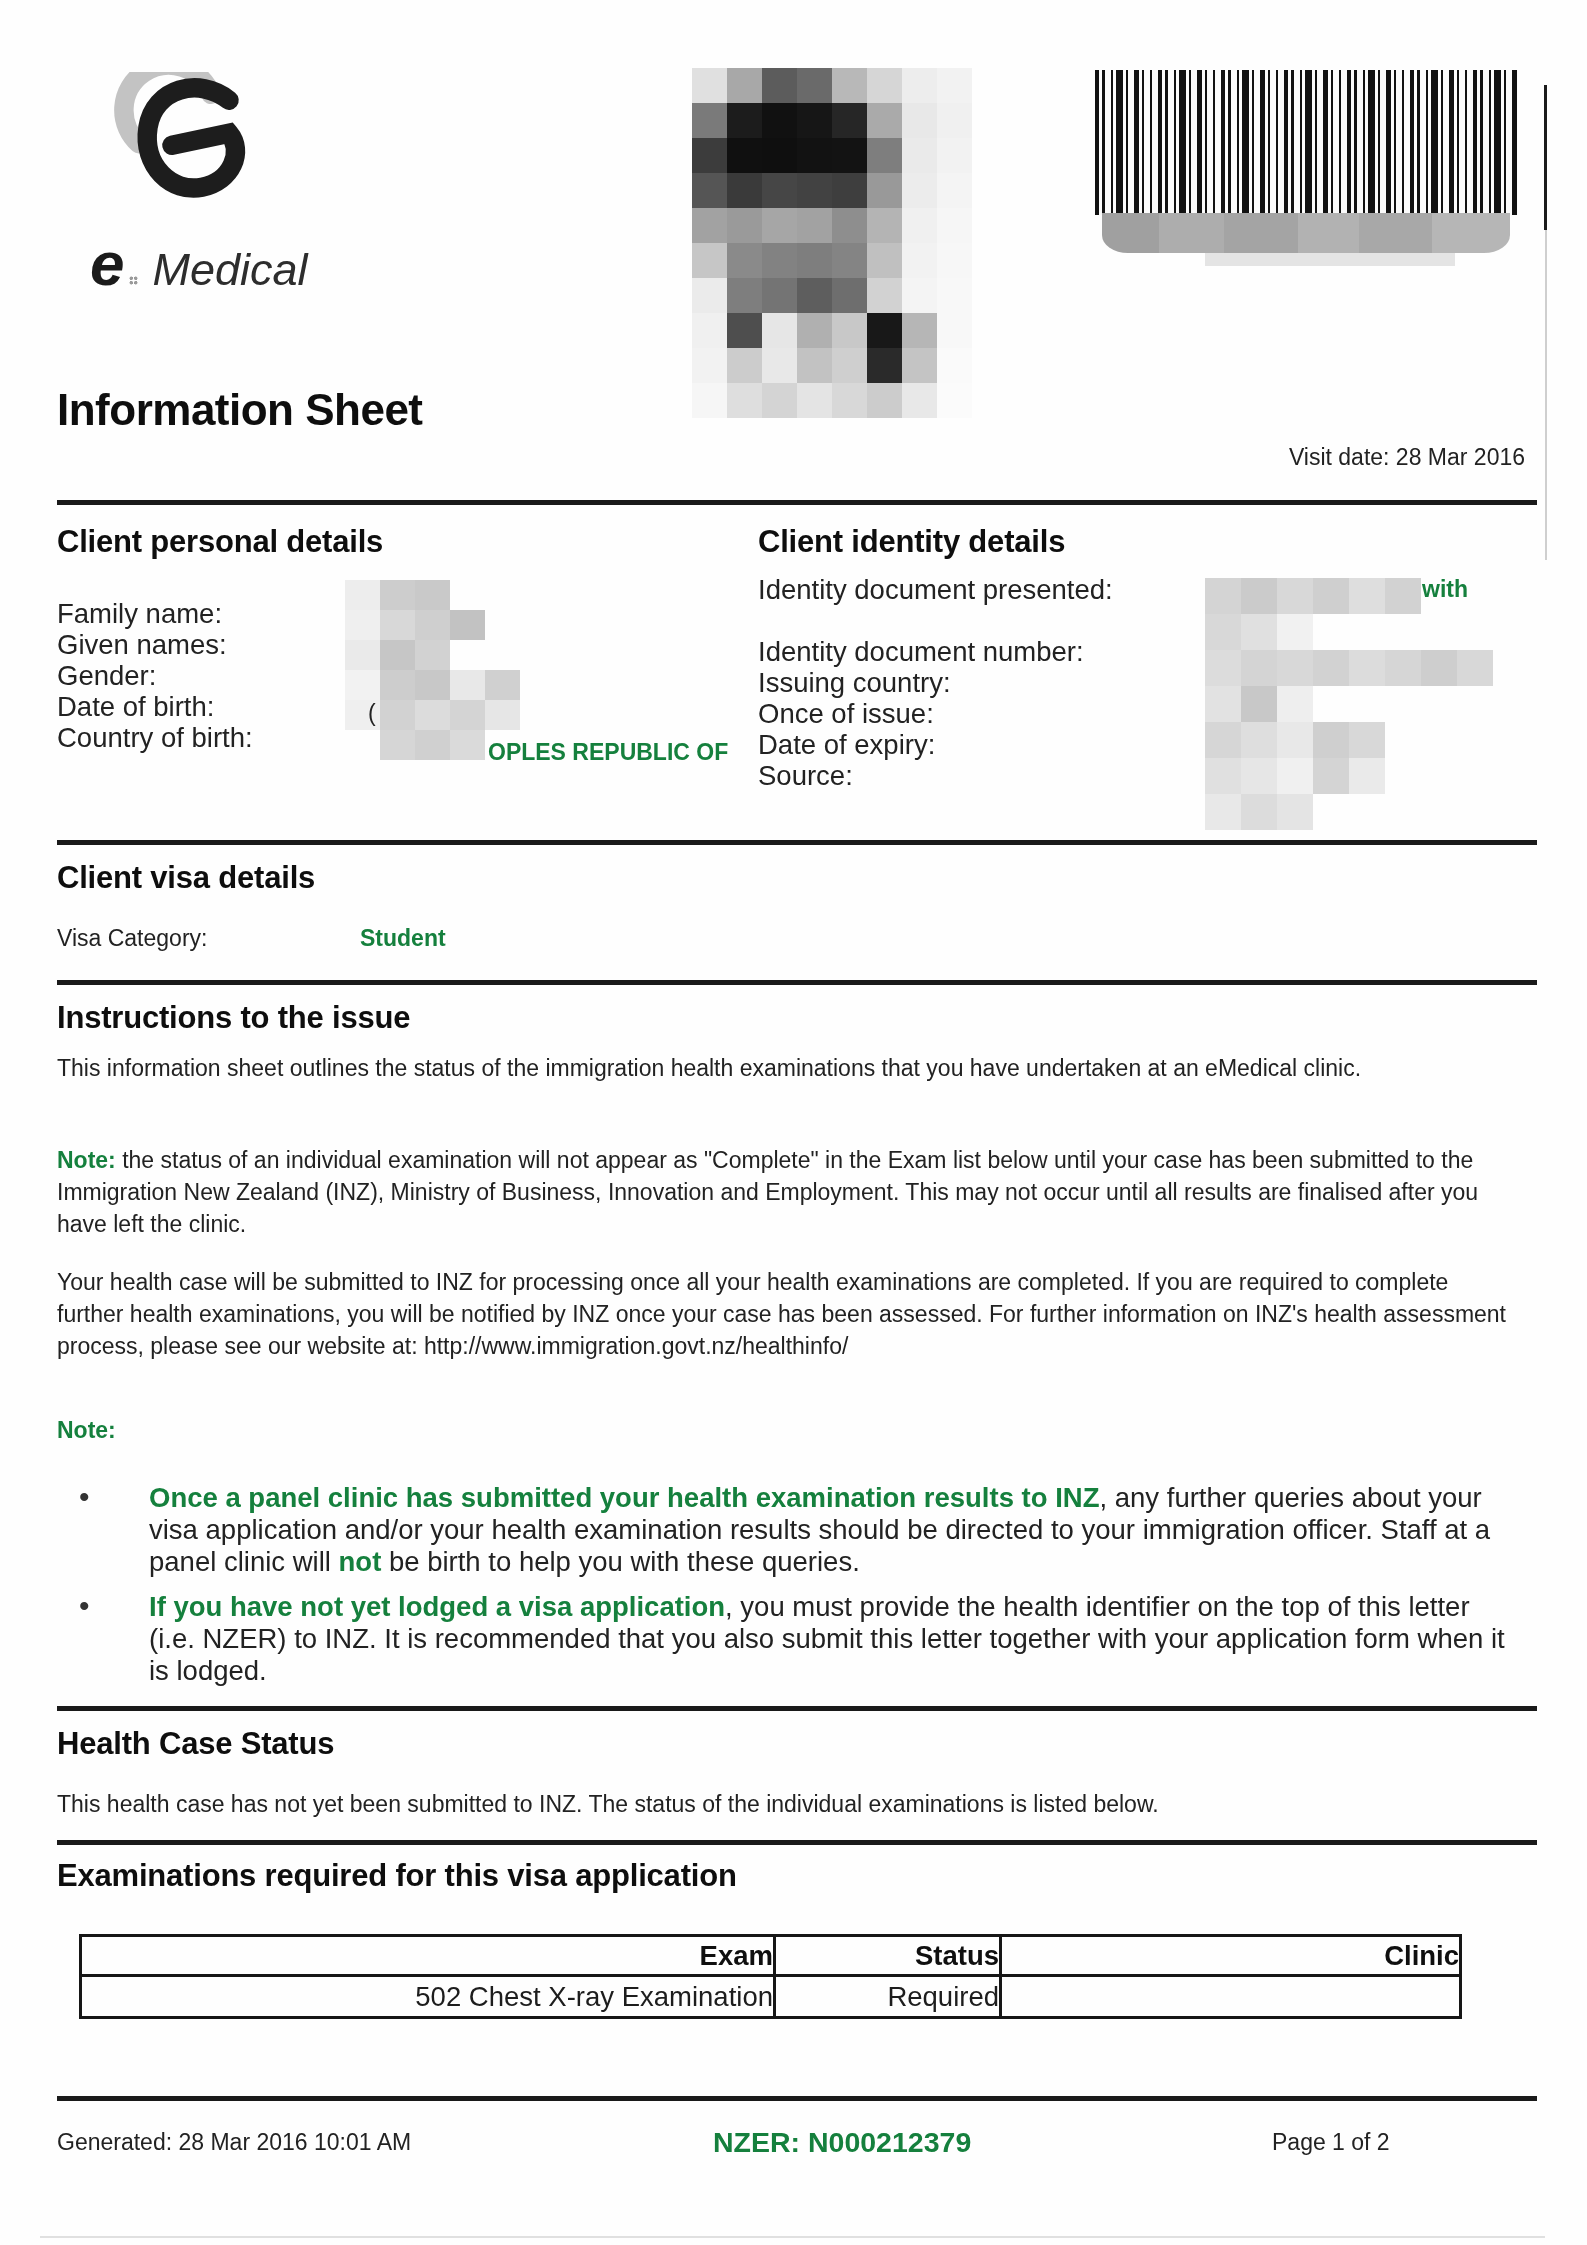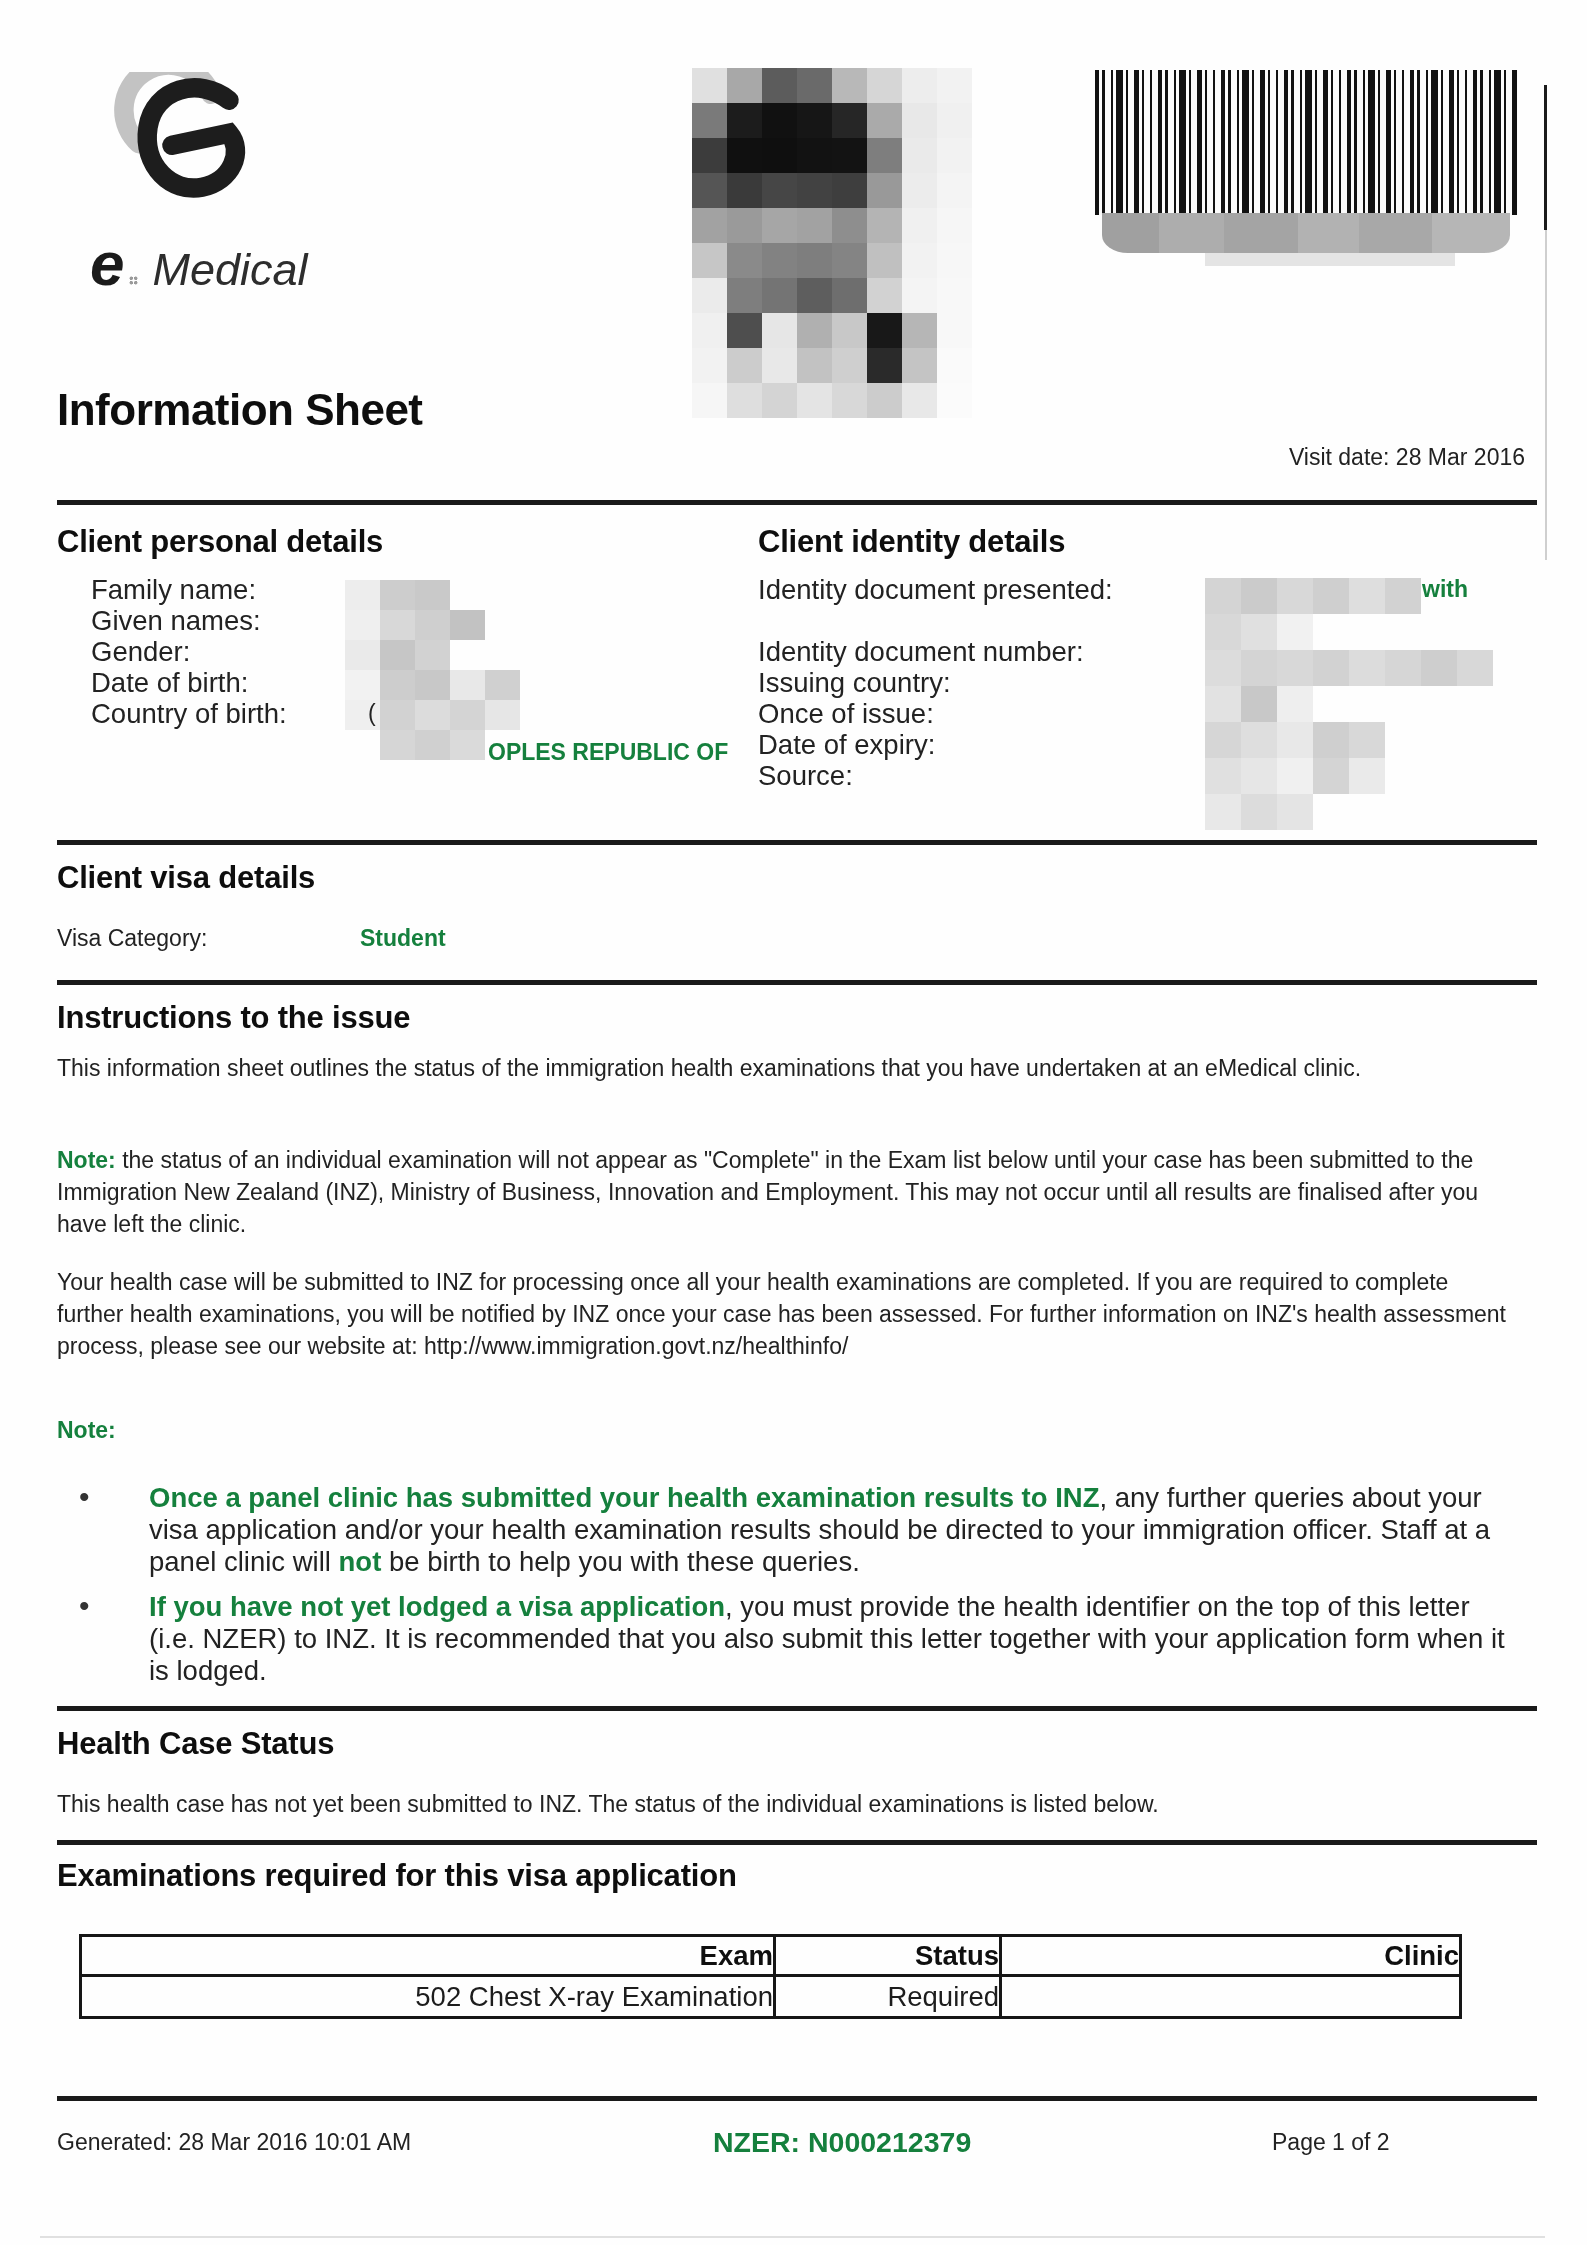--- a/index.html
+++ b/index.html
@@ -159,21 +159,21 @@
 <div class="abs" style="left:1545px;top:230px;width:2px;height:330px;background:#cfcfcf;"></div>
 
 <div class="abs h1" style="left:57px;top:385px;">Information Sheet</div>
 <div class="abs txt nowrap" style="right:62px;top:441px;">Visit date: 28 Mar 2016</div>
 
 <div class="abs rule" style="top:500px;"></div>
 
 <div class="abs h2" style="left:57px;top:524px;">Client personal details</div>
 <div class="abs h2" style="left:758px;top:524px;">Client identity details</div>
 
-<div id="personal-labels" class="abs" style="left:57px;top:574px;margin-left:34px;">
+<div id="personal-labels" class="abs" style="left:57px;top:598px;">
     <div class="flabel">Family name:</div>
     <div class="flabel">Given names:</div>
     <div class="flabel">Gender:</div>
     <div class="flabel">Date of birth:</div>
     <div class="flabel">Country of birth:</div>
   </div>
 <div id="identity-labels" class="abs" style="left:758px;top:574px;">
     <div class="flabel">Identity document presented:</div>
     <div class="flabel">Identity document number:</div>
     <div class="flabel">Issuing country:</div>

